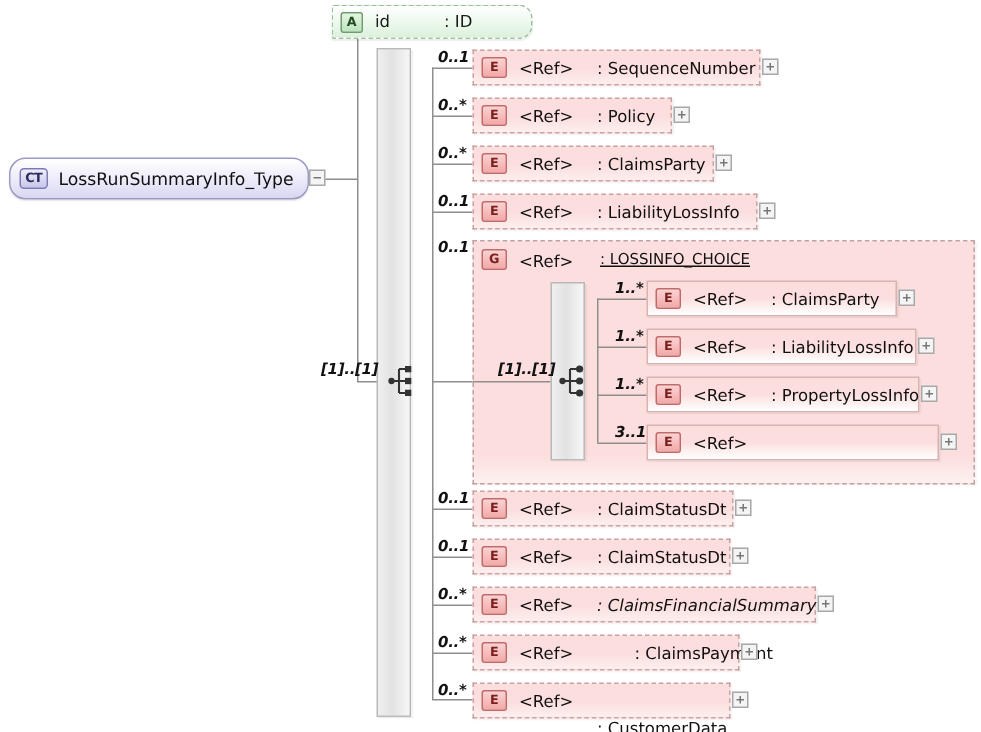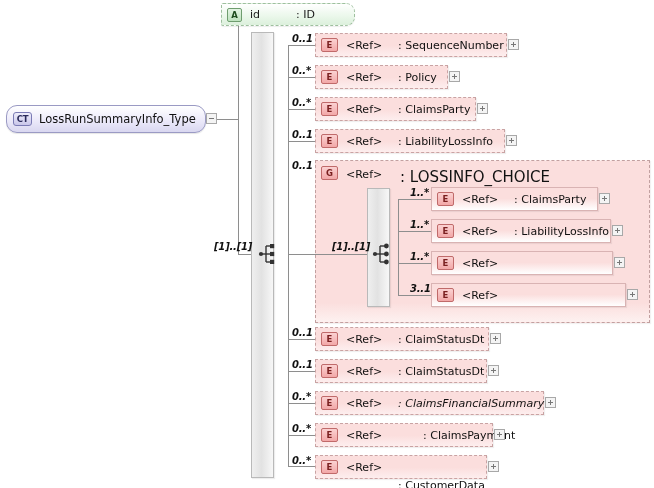--- a/index.html
+++ b/index.html
@@ -72,21 +72,21 @@
     background:linear-gradient(to bottom,#fbdedd 0%,#fbdedd 88%,#fdf1f0 100%);
     box-shadow:1px 1px 1px rgba(0,0,0,.05);
   }
   .g-badge{
     position:absolute;width:17px;height:14px;box-sizing:border-box;
     border:1px solid #c06a6a;border-radius:2px;
     background:linear-gradient(to bottom,#fbd2d2,#f2a8a8);
     font-size:8.5px;line-height:12px;text-align:center;color:#7a1f1f;font-weight:bold;
   }
   .g-ref{position:absolute;font-size:11px;color:#111;}
-  .g-name{position:absolute;font-size:15px;color:#111;white-space:nowrap;}
+  .g-name{position:absolute;font-size:10px;color:#111;white-space:nowrap;text-decoration:underline;}
 
   
   .comp-bar{
     position:absolute;box-sizing:border-box;
     border:1px solid #b9b9b9;
     background:linear-gradient(to right,#efefef 0%,#e2e2e2 45%,#f7f7f7 100%);
     box-shadow:1px 1px 1px rgba(0,0,0,.07);
   }
   .comp-icon{position:absolute;}
 
@@ -245,20 +245,21 @@
     <span class="el-badge">E</span>
     <span class="el-ref">&lt;Ref&gt;</span>
     <span class="el-name" style="left:82px;">: LiabilityLossInfo</span>
   </div>
   <div class="plus" style="left:612px;top:225px;"></div>
 
   <span class="card" style="left:410px;top:251px;">1..*</span>
   <div class="el-box solid" style="left:431px;top:251px;width:182px;height:24px;">
     <span class="el-badge">E</span>
     <span class="el-ref">&lt;Ref&gt;</span>
+    <span class="el-name" style="left:82px;">: PropertyLossInfo</span>
   </div>
   <div class="plus" style="left:614px;top:257px;"></div>
 
   <span class="card" style="left:410px;top:283px;">3..1</span>
   <div class="el-box solid" style="left:431px;top:283px;width:195px;height:24px;">
     <span class="el-badge">E</span>
     <span class="el-ref">&lt;Ref&gt;</span>
   </div>
   <div class="plus" style="left:627px;top:289px;"></div>
 

